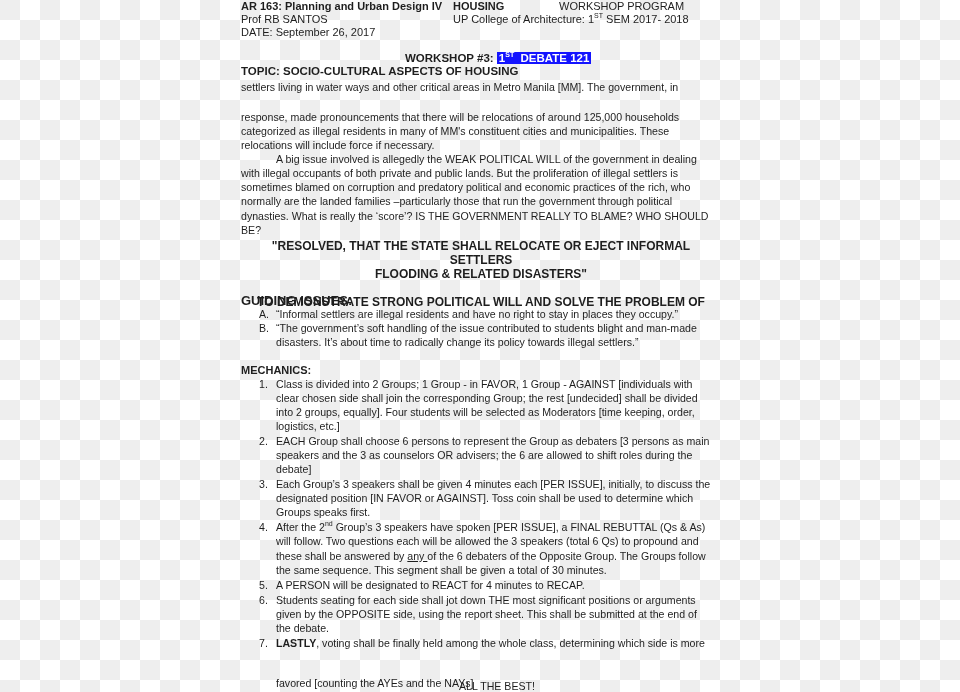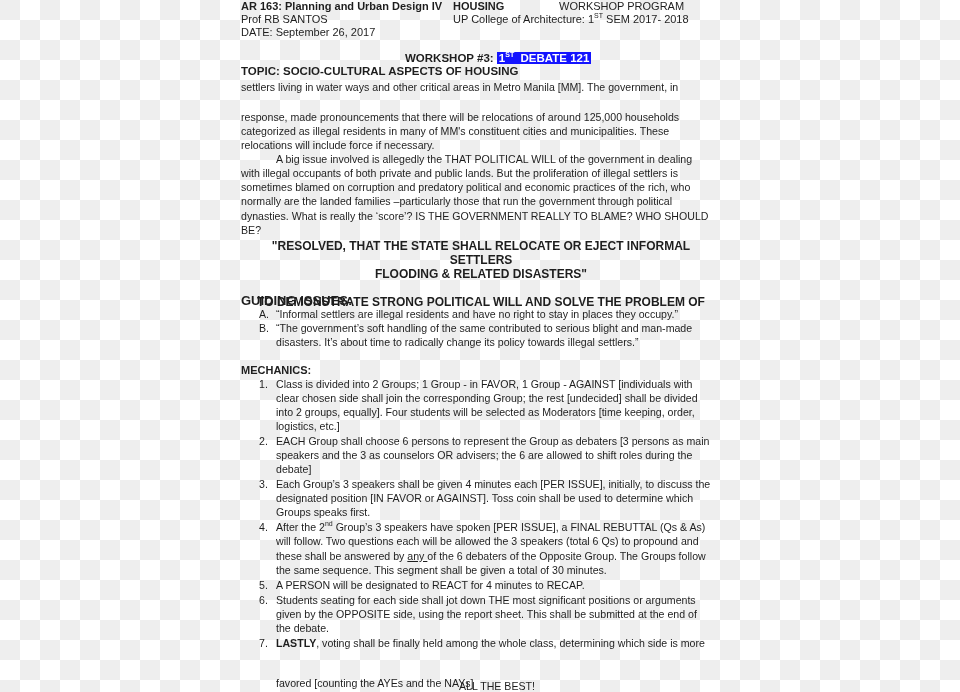--- a/index.html
+++ b/index.html
@@ -37,36 +37,36 @@
   <div class="line hdr" style="left:241px;top:26px;">DATE: September 26, 2017</div>
 
   <div class="line b" style="left:405px;top:52px;font-size:11.5px;"><span>WORKSHOP #3: </span><span class="hl"><span>1</span><sup>ST</sup><span style="white-space:pre;">  DEBATE 121</span></span></div>
   <div class="line b" style="left:241px;top:65px;font-size:11.5px;text-align:center;">TOPIC: SOCIO-CULTURAL ASPECTS OF HOUSING</div>
 
   <div class="line" style="left:241px;top:81px;">settlers living in water ways and other critical areas in Metro Manila [MM]. The government, in</div>
   <div class="line" style="left:241px;top:111px;">response, made pronouncements that there will be relocations of around 125,000 households</div>
   <div class="line" style="left:241px;top:125px;">categorized as illegal residents in many of MM's constituent cities and municipalities. These</div>
   <div class="line" style="left:241px;top:139px;">relocations will include force if necessary.</div>
 
-  <div class="line" style="left:276px;top:153px;">A big issue involved is allegedly the THAT POLITICAL WILL of the government in dealing</div>
+  <div class="line" style="left:276px;top:153px;">A big issue involved is allegedly the WEAK POLITICAL WILL of the government in dealing</div>
   <div class="line" style="left:241px;top:167px;">with illegal occupants of both private and public lands. But the proliferation of illegal settlers is</div>
   <div class="line" style="left:241px;top:181px;">sometimes blamed on corruption and predatory political and economic practices of the rich, who</div>
   <div class="line" style="left:241px;top:195px;">normally are the landed families –particularly those that run the government through political</div>
   <div class="line" style="left:241px;top:210px;">dynasties. What is really the ‘score’? IS THE GOVERNMENT REALLY TO BLAME? WHO SHOULD</div>
   <div class="line" style="left:241px;top:224px;">BE?</div>
 
   <div class="resolved" style="top:239px;">"RESOLVED, THAT THE STATE SHALL RELOCATE OR EJECT INFORMAL SETTLERS</div>
   <div class="resolved" style="top:269px;margin-top:26px;">TO DEMONSTRATE STRONG POLITICAL WILL AND SOLVE THE PROBLEM OF</div>
   <div class="resolved" style="top:267px;">FLOODING &amp; RELATED DISASTERS"</div>
 
   <div class="line b" style="left:241px;top:294px;font-size:13px;">GUIDING ISSUES:</div>
   <div class="num" style="left:259px;top:308px;">A.</div>
   <div class="line" style="left:276px;top:308px;">“Informal settlers are illegal residents and have no right to stay in places they occupy.”</div>
   <div class="num" style="left:259px;top:322px;">B.</div>
-  <div class="line" style="left:276px;top:322px;">“The government’s soft handling of the same contributed to serious blight and man-made</div>
+  <div class="line" style="left:276px;top:322px;">“The government’s soft handling of the issue contributed to students blight and man-made</div>
   <div class="line" style="left:276px;top:336px;">disasters. It’s about time to radically change its policy towards illegal settlers.”</div>
 
   <div class="line b" style="left:241px;top:364px;font-size:11px;">MECHANICS:</div>
 
   <div class="num" style="left:259px;top:378px;">1.</div>
   <div class="line" style="left:276px;top:378px;">Class is divided into 2 Groups; 1 Group - in FAVOR, 1 Group - AGAINST [individuals with</div>
   <div class="line" style="left:276px;top:392px;">clear chosen side shall join the corresponding Group; the rest [undecided] shall be divided</div>
   <div class="line" style="left:276px;top:406px;">into 2 groups, equally]. Four students will be selected as Moderators [time keeping, order,</div>
   <div class="line" style="left:276px;top:420px;">logistics, etc.]</div>
 

